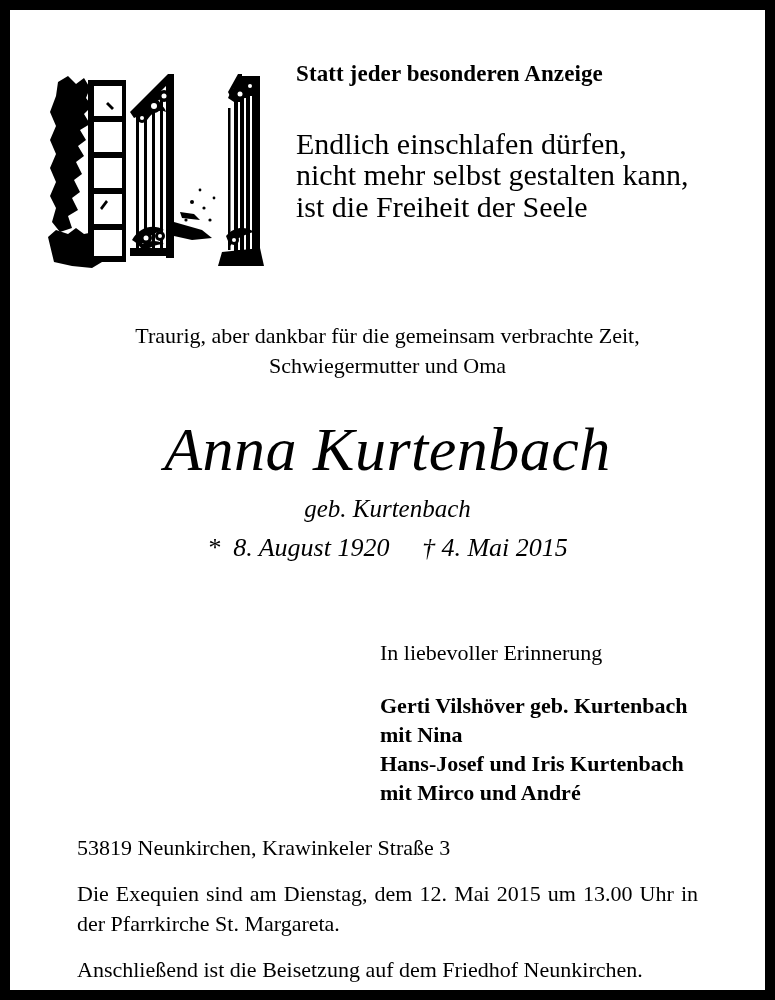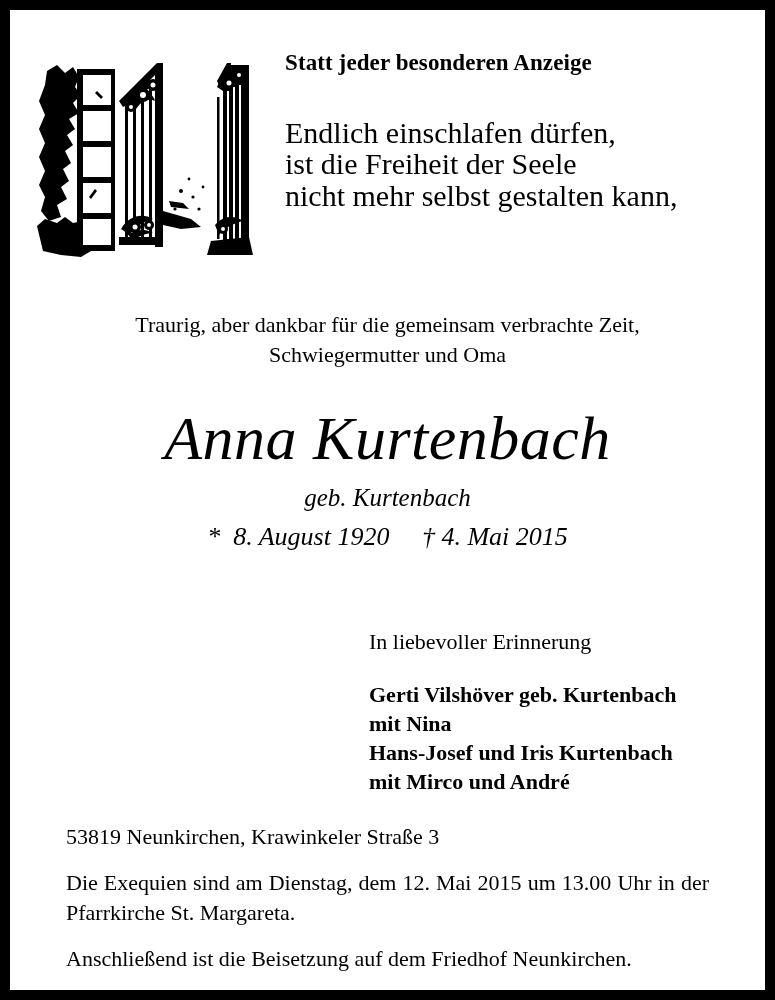--- a/index.html
+++ b/index.html
@@ -22,21 +22,21 @@
     width: 775px;
     height: 1000px;
     border: 10px solid #000000;
     background: #ffffff;
     position: relative;
   }
   .notice-body {
     box-sizing: border-box;
     width: 100%;
     height: 100%;
-    padding: 1px;
+    padding: 12px;
     position: relative;
   }
 
   
   .top-section {
     display: flex;
     align-items: flex-start;
     padding: 38px 0 0 0;
   }
   .gate-art {
@@ -233,22 +233,22 @@
 
             <path d="M180 190 L218 186 L222 204 L176 204 Z"></path>
           </g>
         </svg>
       </div>
 
       <div class="header-col">
         <div class="headline">Statt jeder besonderen Anzeige</div>
         <div class="poem">
           <div>Endlich einschlafen dürfen,</div>
+          <div>nicht mehr selbst gestalten kann,</div>
           <div>ist die Freiheit der Seele</div>
-          <div>nicht mehr selbst gestalten kann,</div>
         </div>
       </div>
     </div>
 
     <div class="intro">
       <div>Traurig, aber dankbar für die gemeinsam verbrachte Zeit,</div>
       <div>Schwiegermutter und Oma</div>
     </div>
 
     <div class="name-block">

